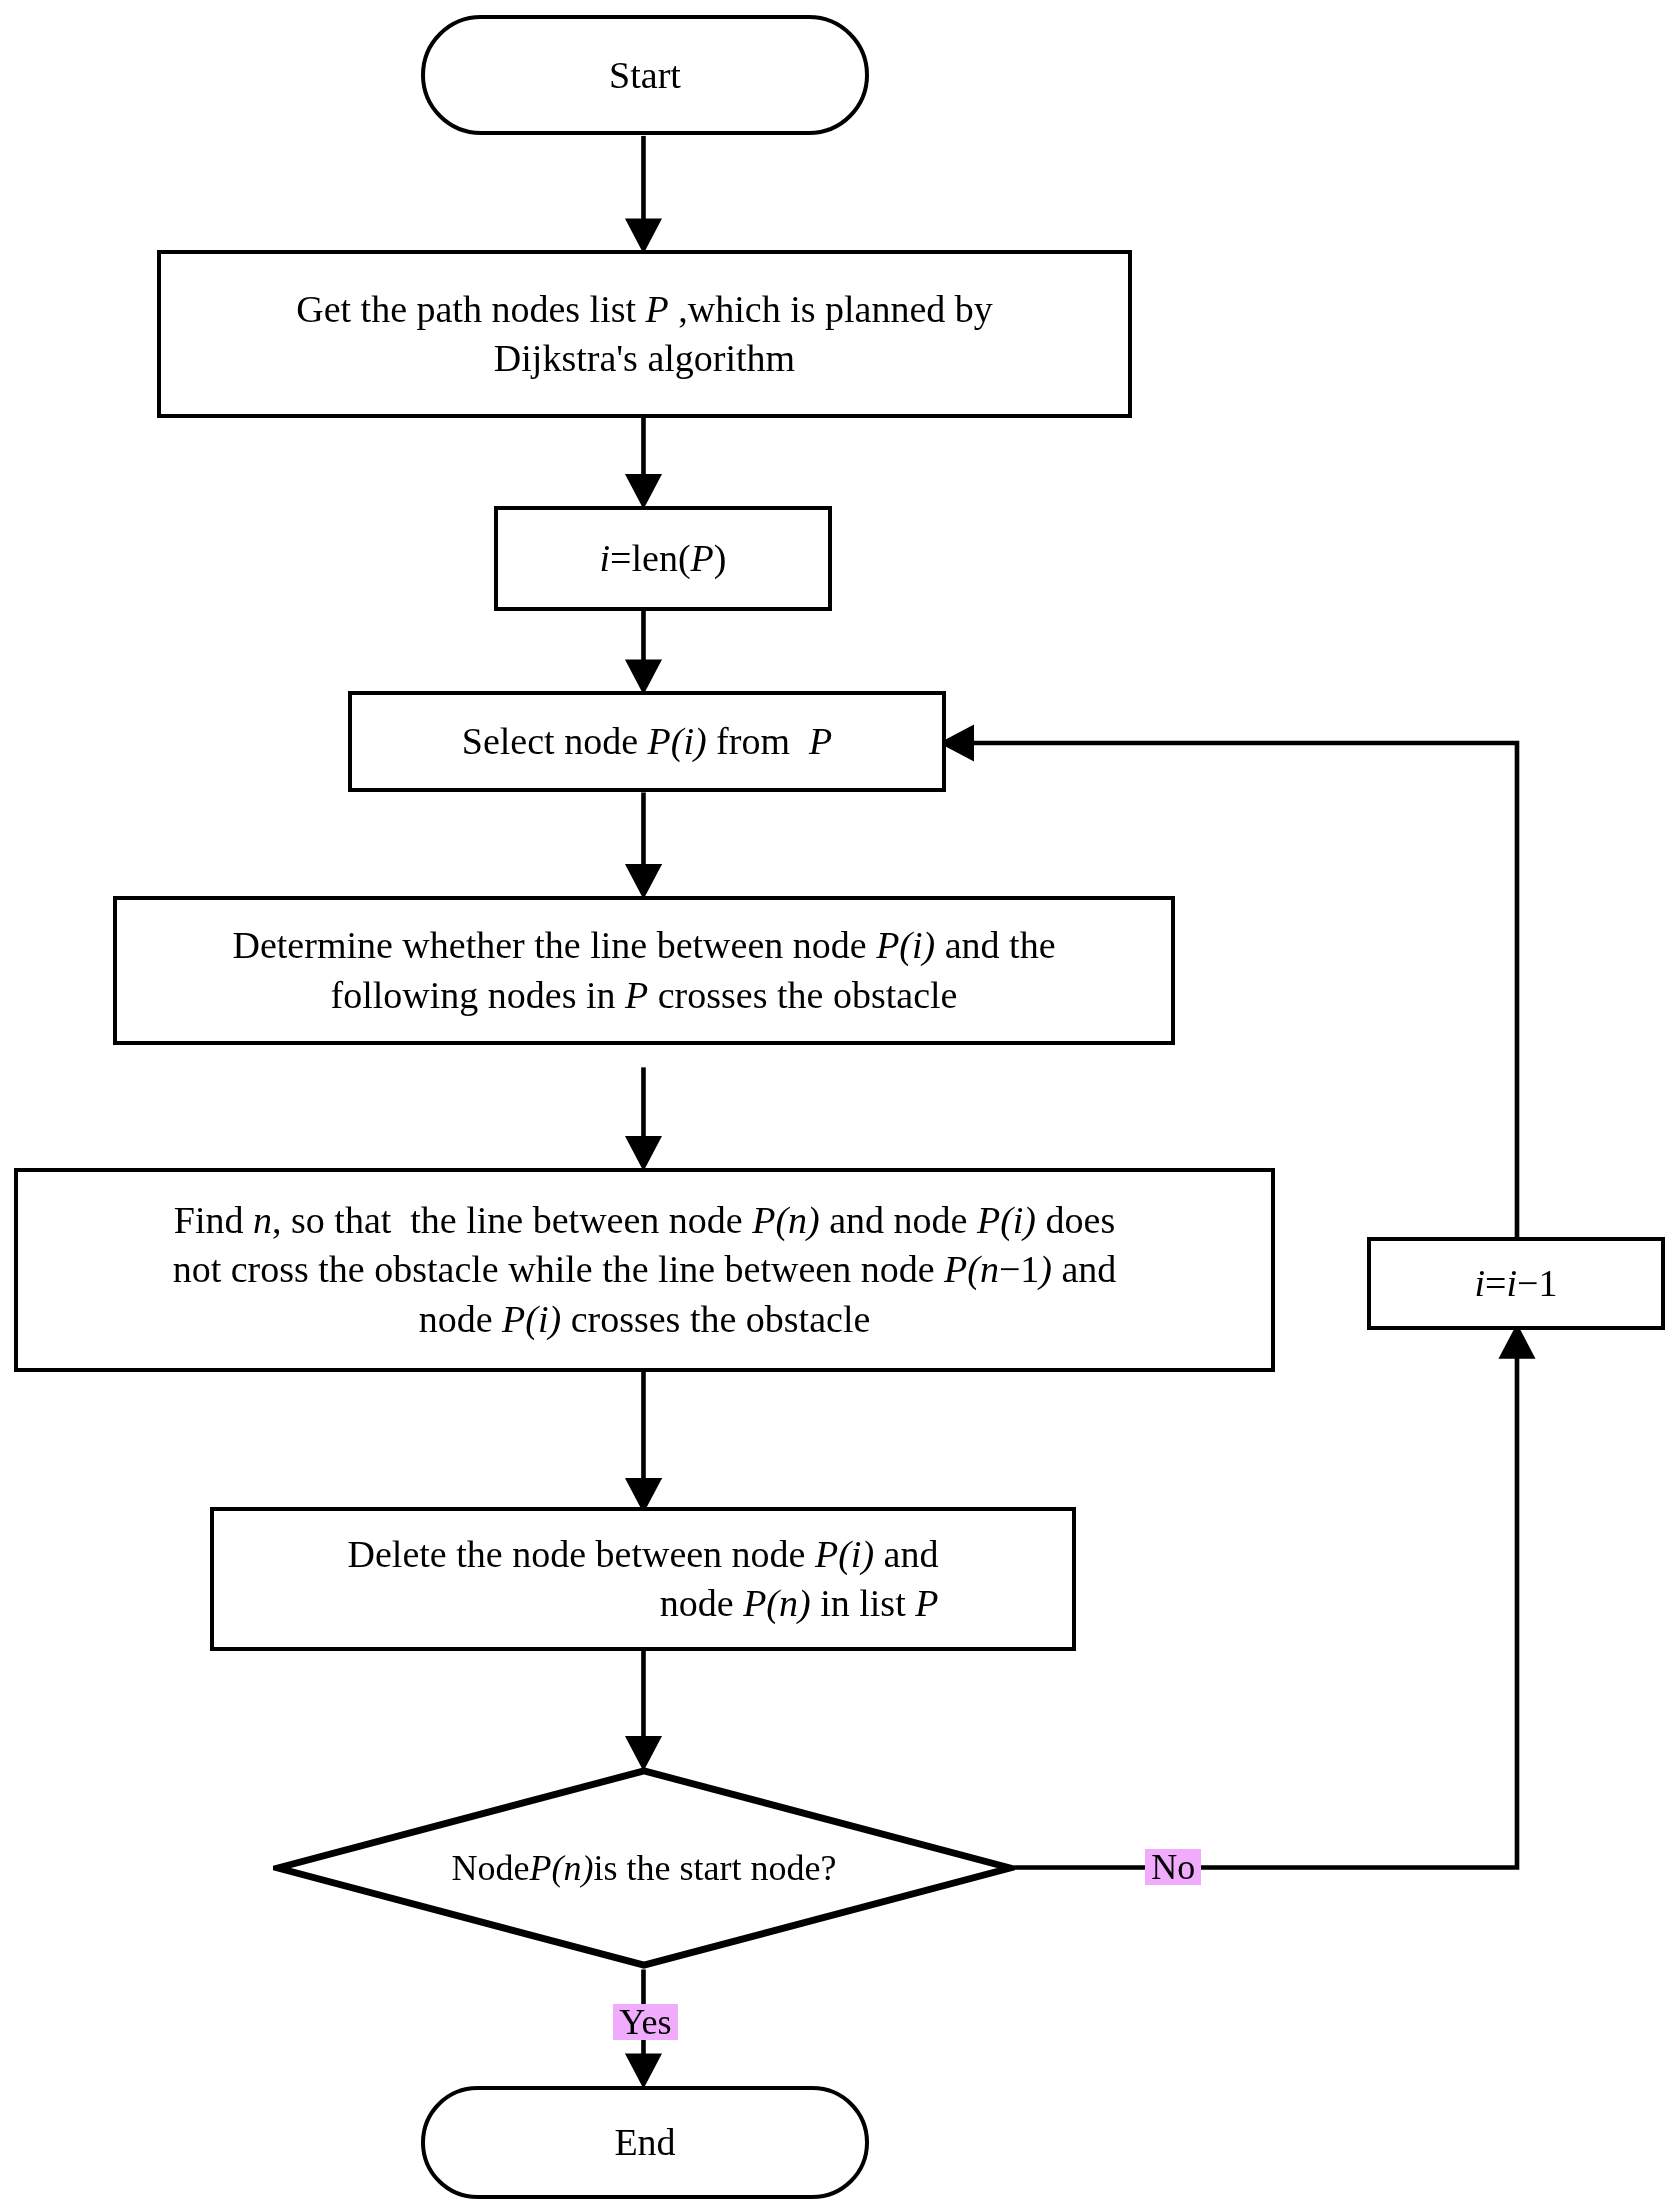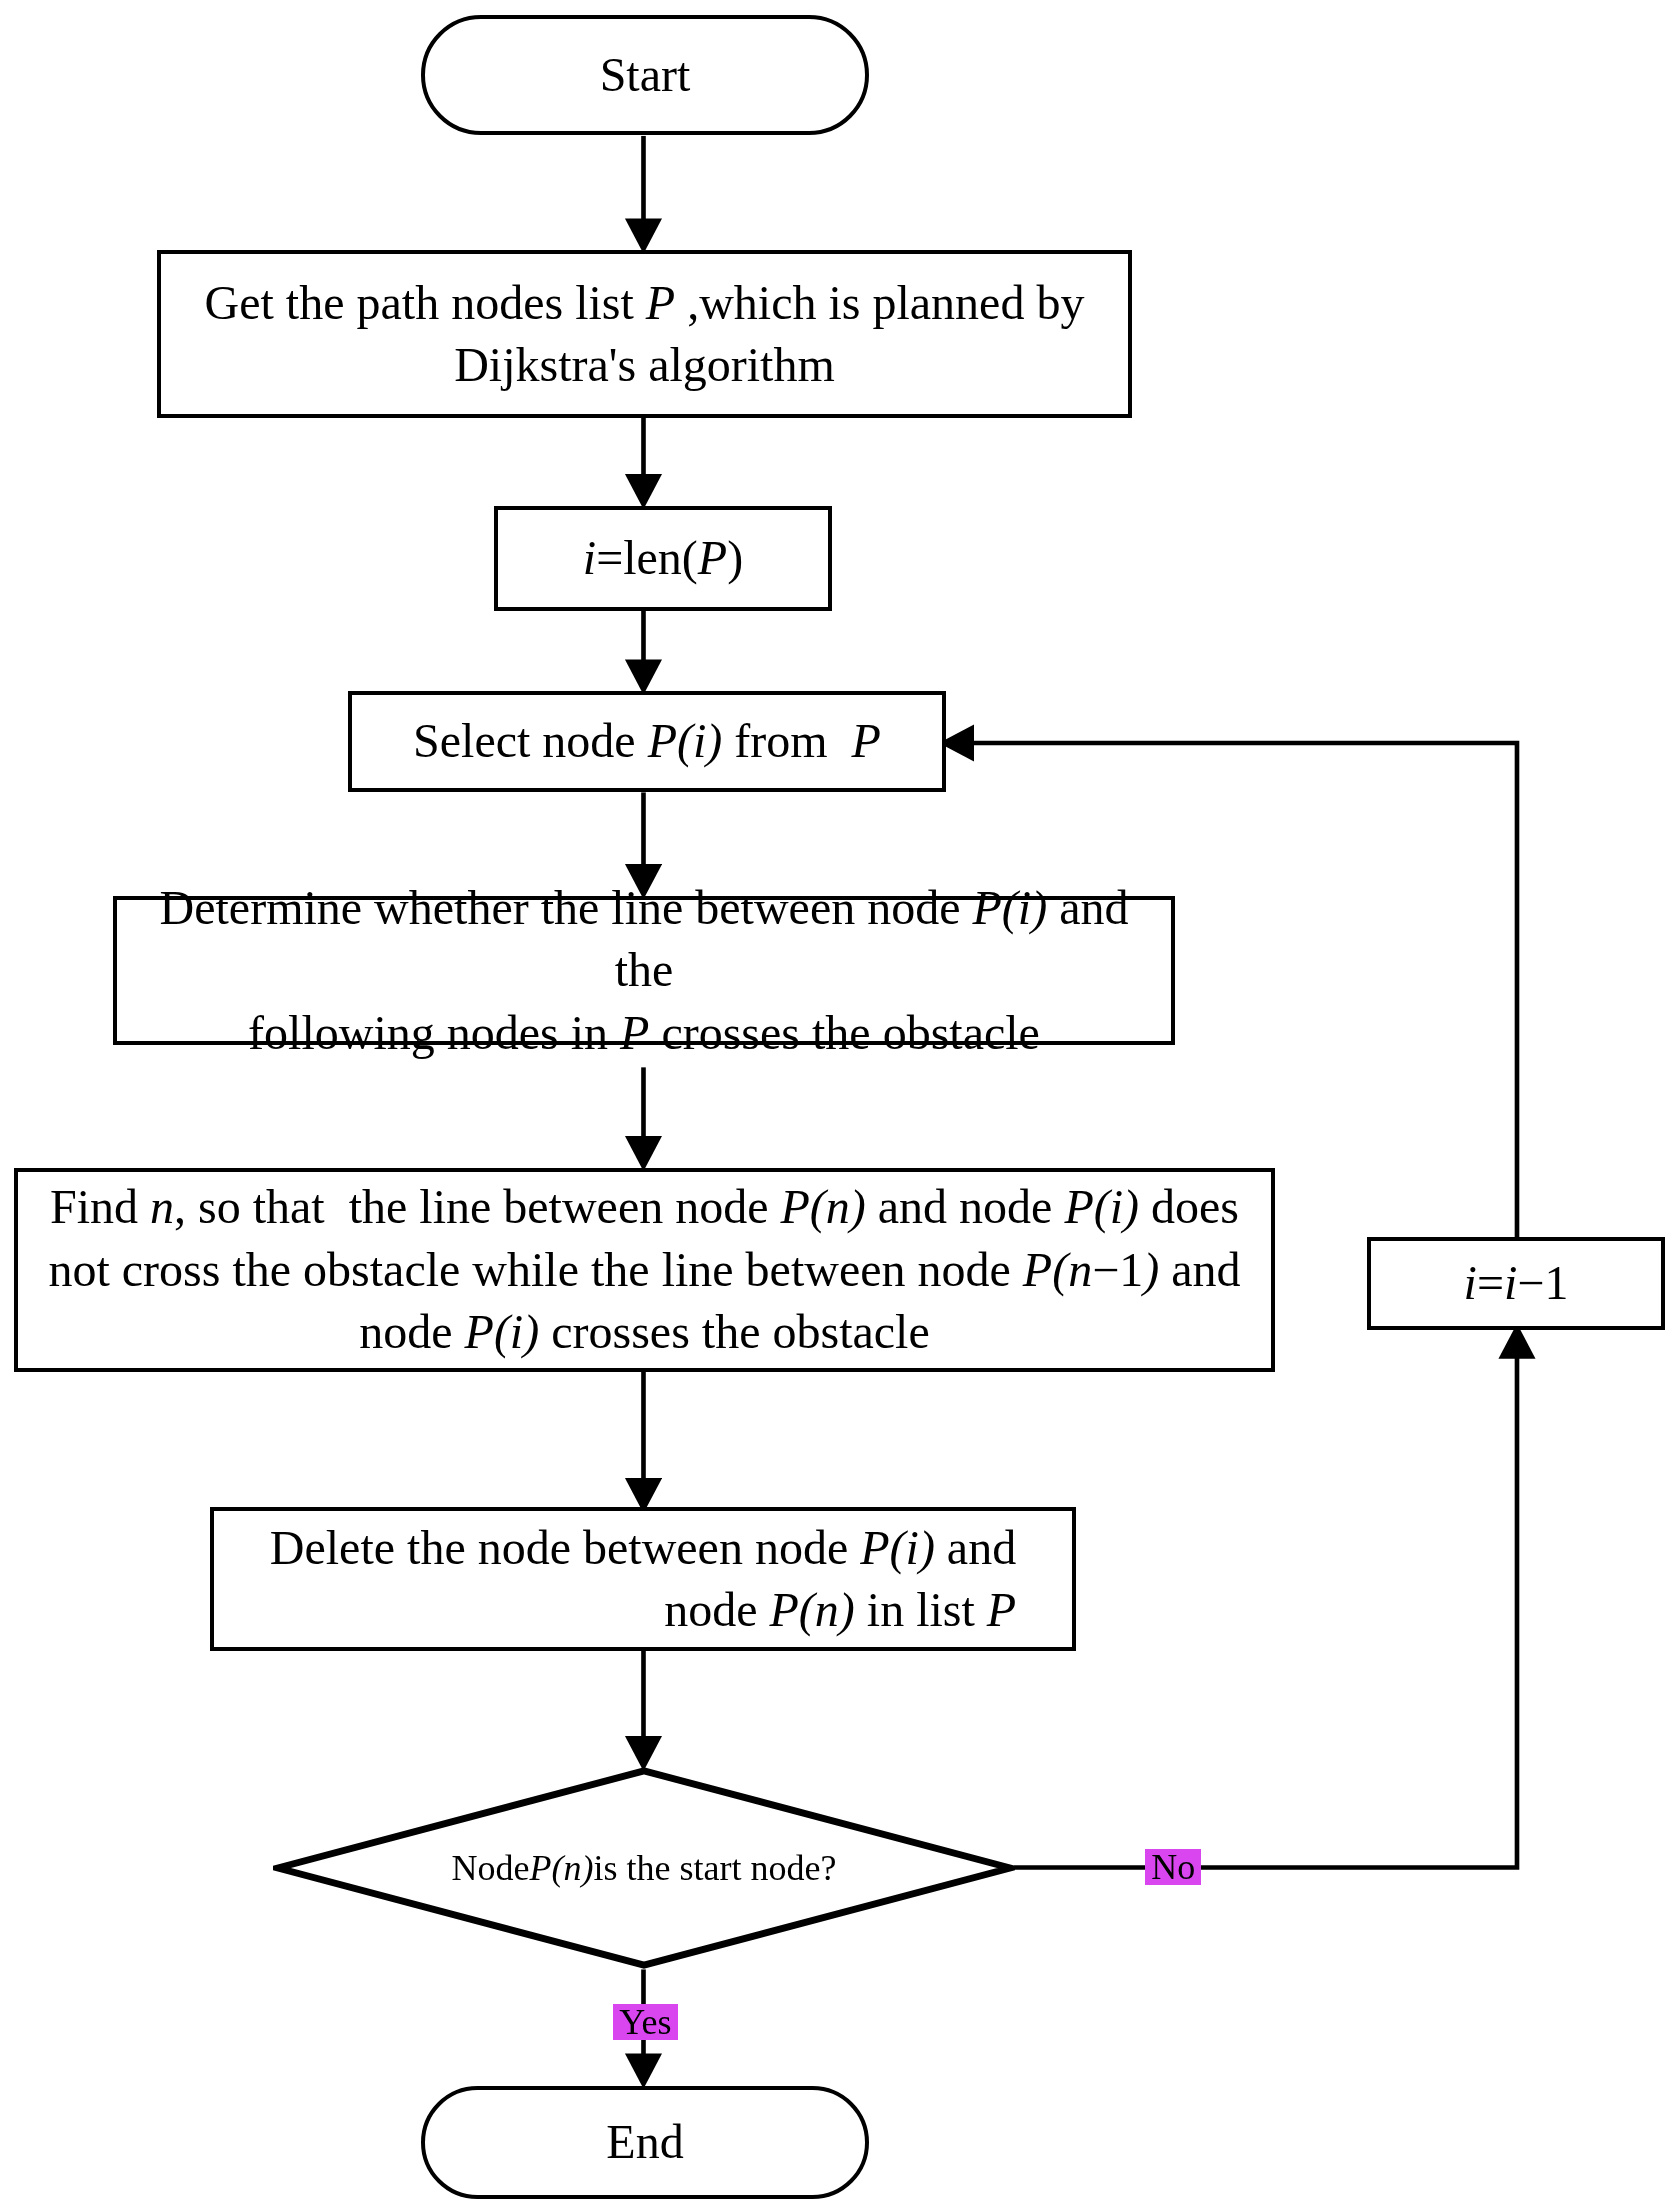--- a/index.html
+++ b/index.html
@@ -1,22 +1,22 @@
 <!DOCTYPE html>
 <html style="font-size:12.4px"><head>
 <meta charset="utf-8">
 <style>
   html,body{margin:0;padding:0;background:#ffffff;}
   body{width:1677px;height:2205px;font-family:"Liberation Serif",serif;color:#000;}
   #canvas{position:relative;width:1677px;height:2205px;overflow:hidden;background:#fff;}
   .node{position:absolute;box-sizing:border-box;border:4.6px solid #000;background:#fff;
         display:flex;align-items:center;justify-content:center;text-align:center;}
   .rounded{border-radius:7723px;}
-  .node .txt{display:block;line-height:1.30;padding:0 10.8px;font-size:48px;}
-  .lbl{position:absolute;font-size:36px;line-height:1;background:#d946ef;padding:0 6.2px;white-space:nowrap;}
+  .node .txt{display:block;line-height:1.30;padding:0 10.8px;font-size:38px;}
+  .lbl{position:absolute;font-size:36px;line-height:1;background:#f0abfc;padding:0 6.2px;white-space:nowrap;}
   svg.wires{position:absolute;left:0;top:0;width:1677px;height:2205px;}
   i{font-style:italic;}
   .diamond-wrap{position:absolute;}
   .diamond-wrap .dtxt{position:absolute;left:0;top:0;width:100%;height:100%;
         display:flex;align-items:center;justify-content:center;font-size:36px;white-space:nowrap;}
 </style>
 </head>
 <body>
 
 <div id="canvas">

